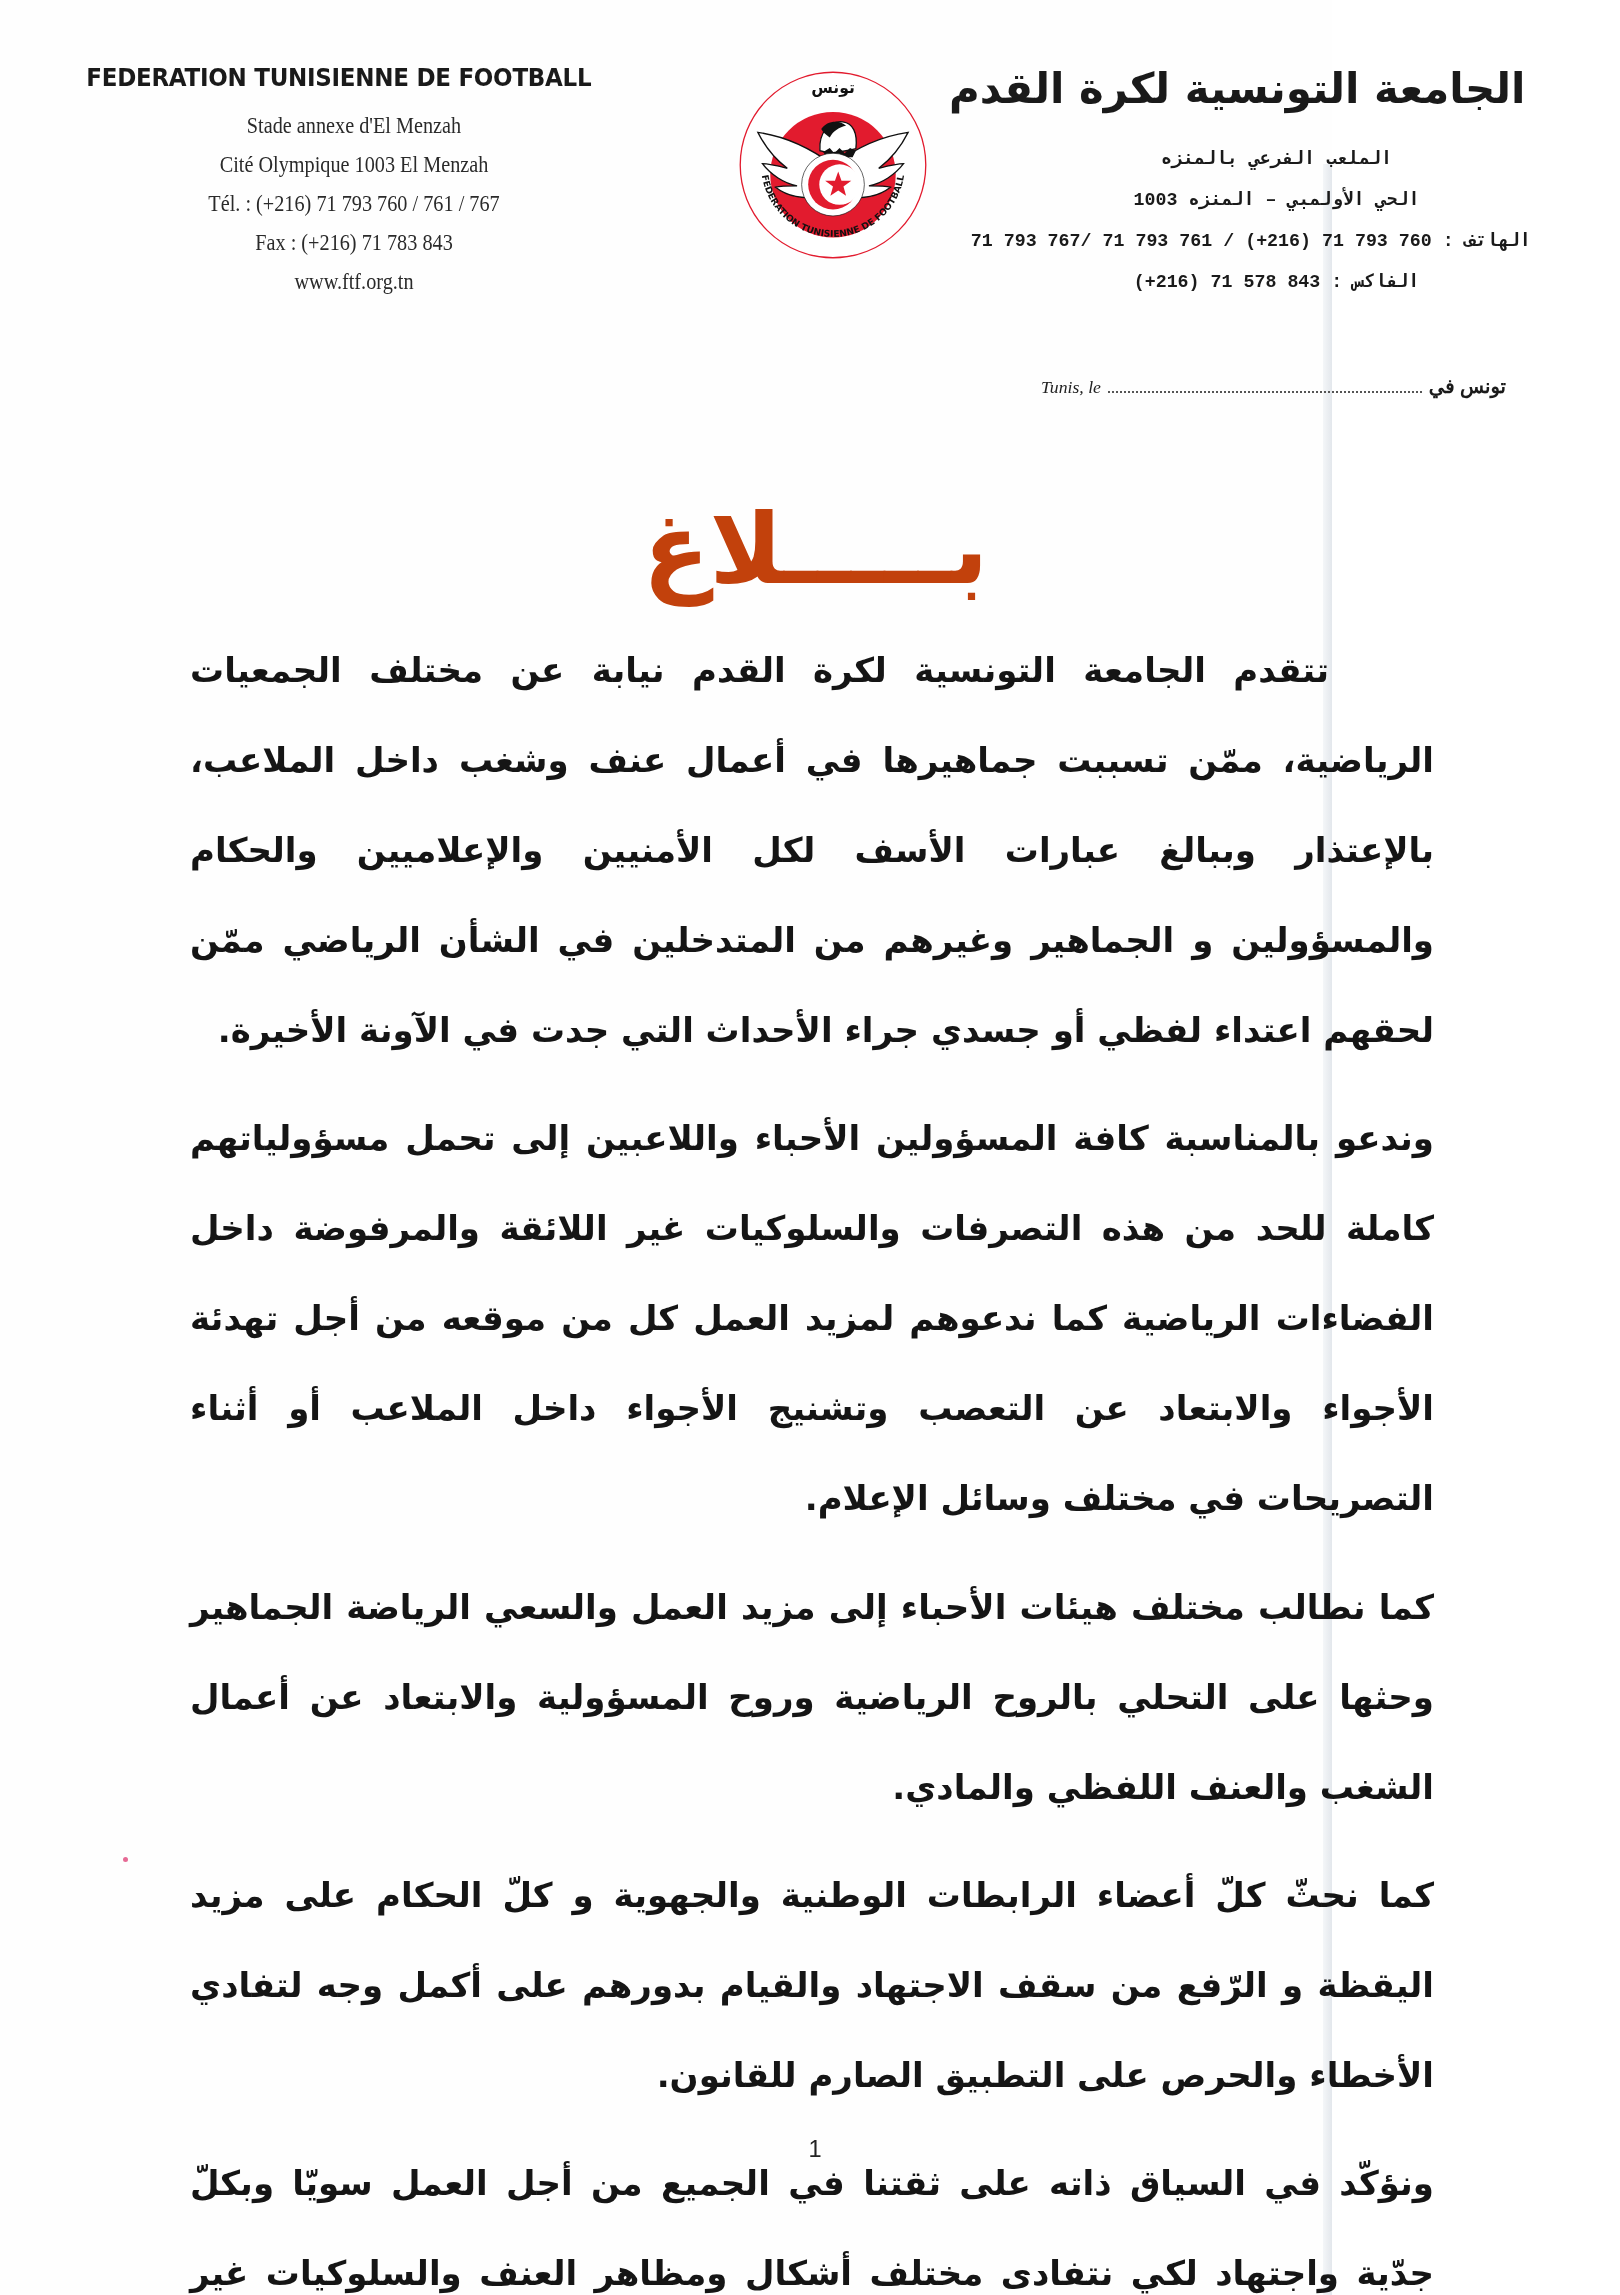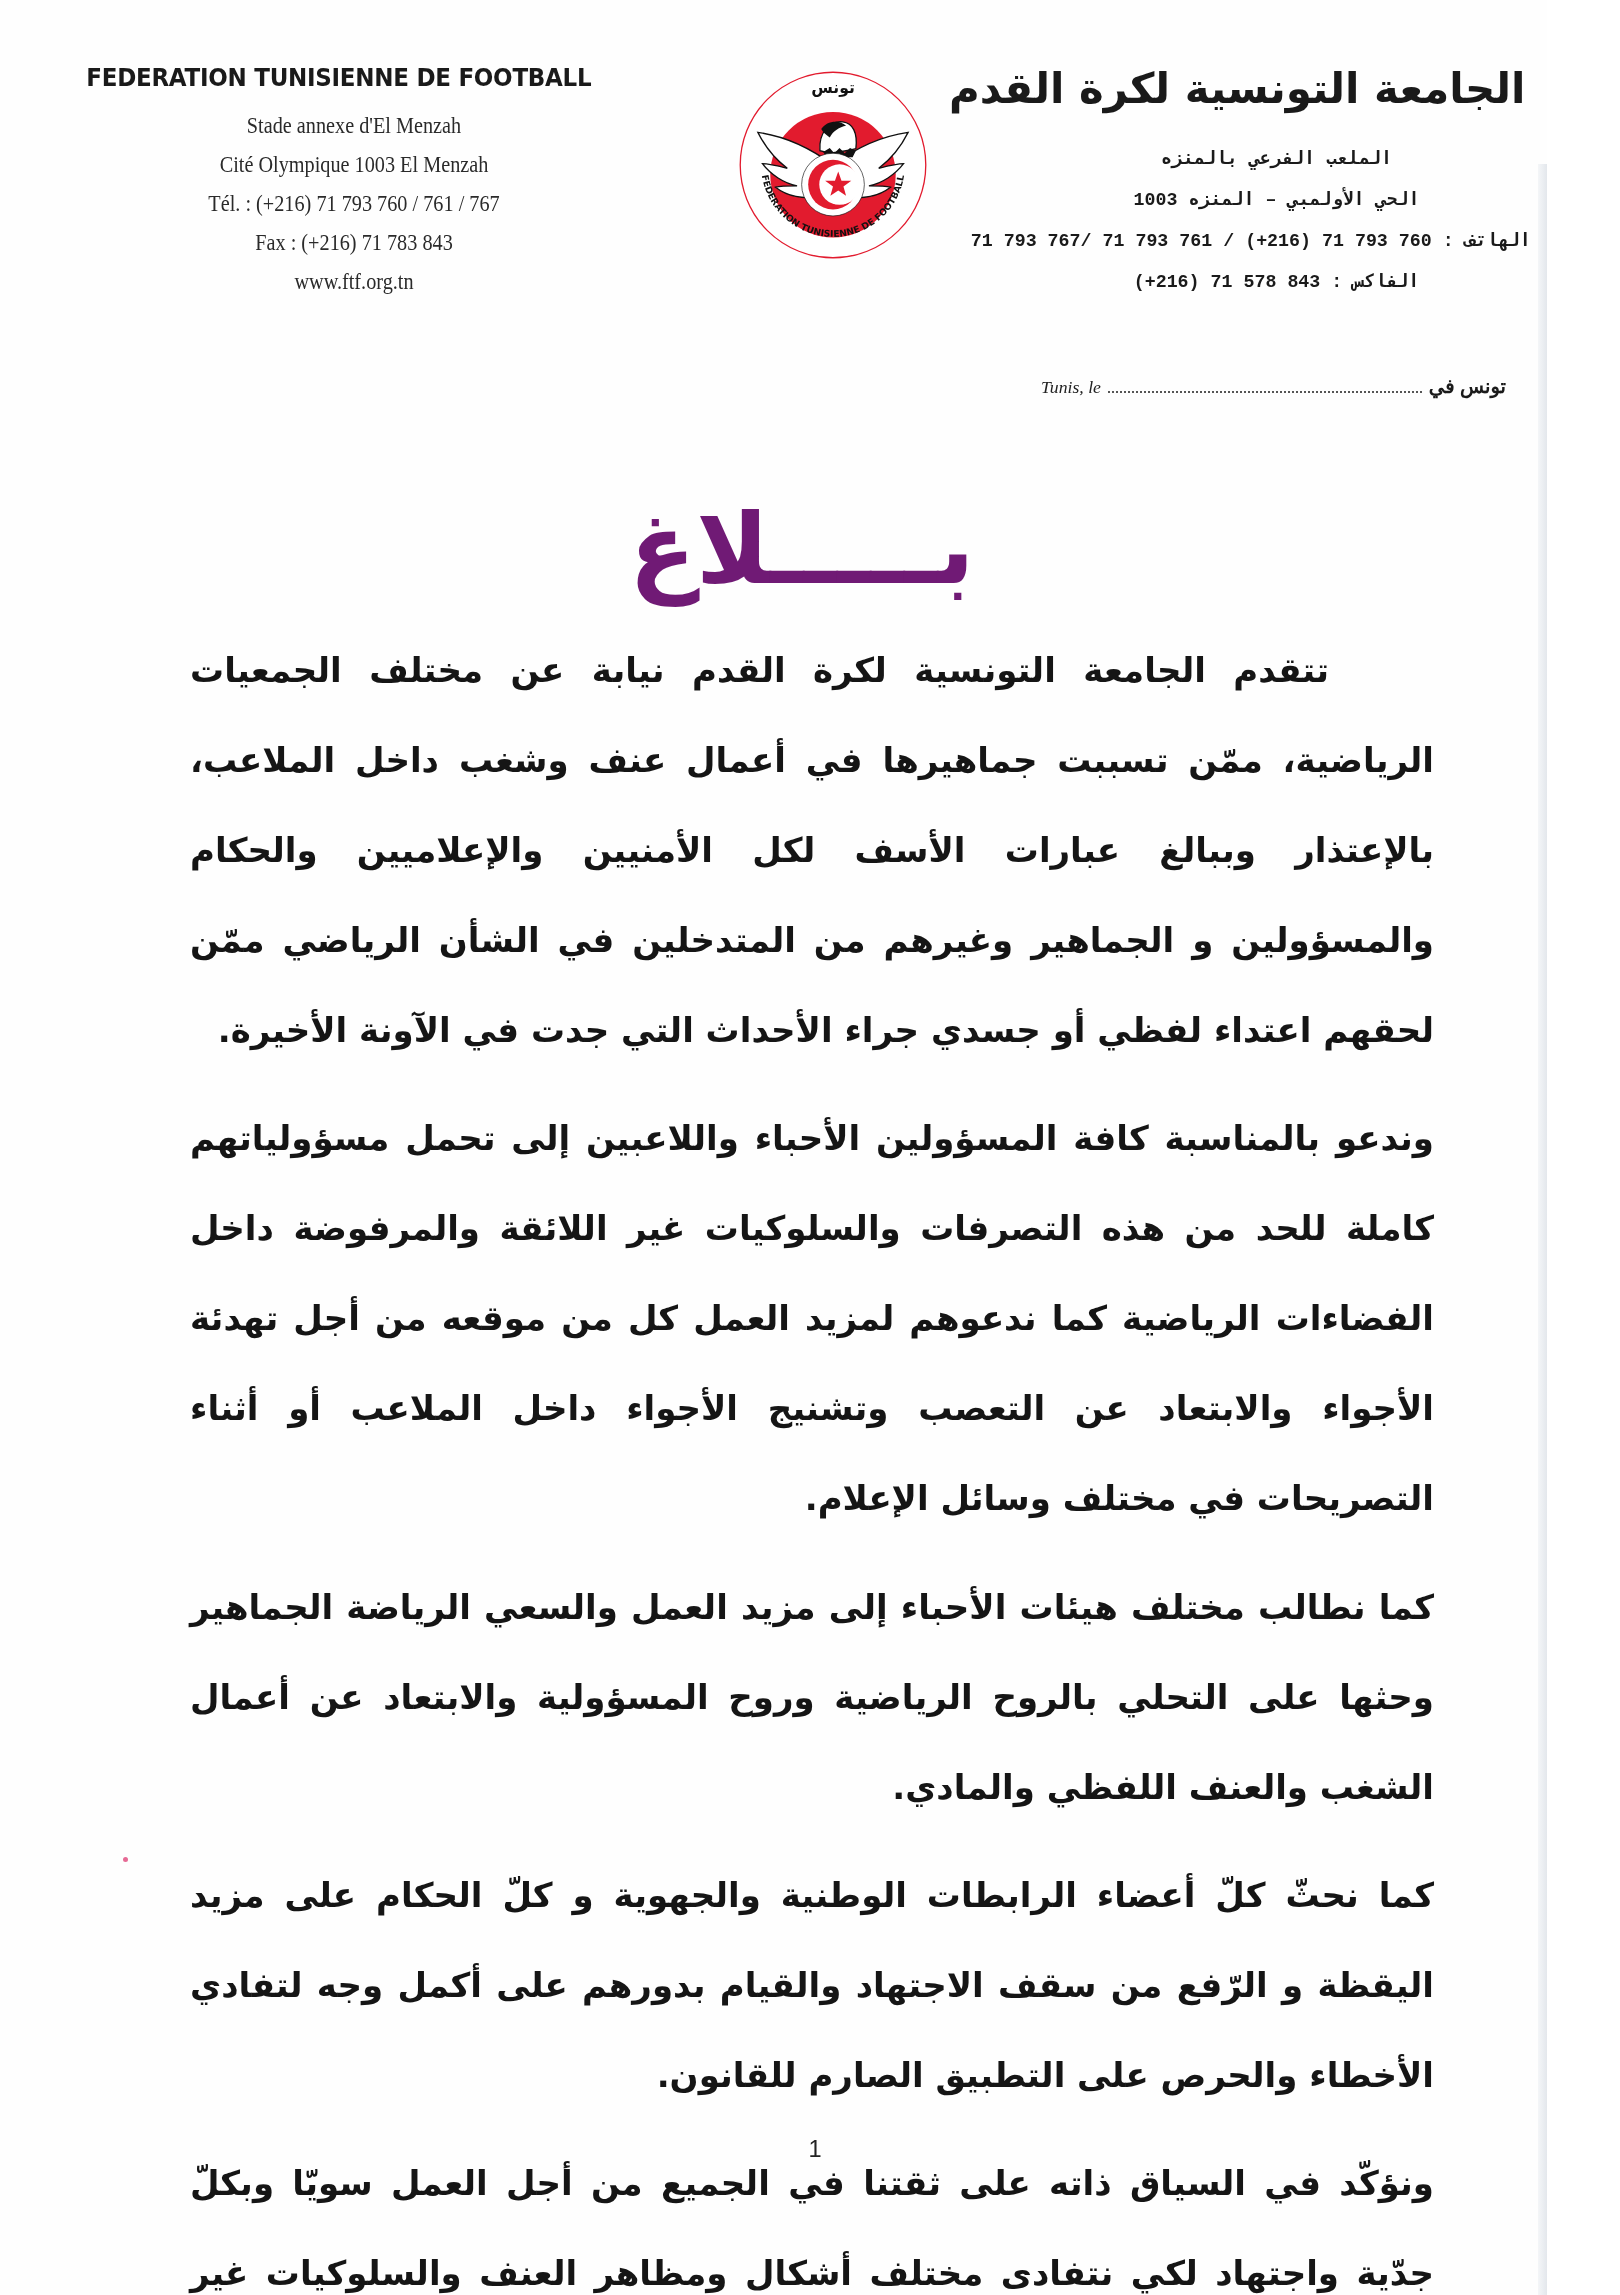--- a/index.html
+++ b/index.html
@@ -1,17 +1,17 @@
 <!DOCTYPE html>
 <html style="font-size:10.5px"><head>
   <meta charset="utf-8">
   <style>
     html, body { margin: 0; padding: 0; background: #ffffff; }
     body { width: 1620px; height: 2295px; position: relative; overflow: hidden; color: #1a1a1a; }
-    .page { position: absolute; left: 0; top: 0; width: 1547px; height: 2295px; background: #fefefe; }
+    .page { position: absolute; left: 0; top: 0; width: 1332px; height: 2295px; background: #fefefe; }
     .scan-edge { position: absolute; right: 0; top: 164px; width: 9.2px; height: 2132px;
       background: linear-gradient(to right, #f4f6f8, #e3e7ec); }
     .red-dot { position: absolute; left: 123px; top: 1857px; width: 5.2px; height: 5.2px; border-radius: 50%; background: #e0457a; opacity: .8; }
 
     
     .hdr-left { position: absolute; left: 79px; top: 63px; width: 550px; text-align: center;
       font-family: "Liberation Serif", serif; color: #2a2a2a; }
     .hdr-left .org { font-family: "DejaVu Sans", sans-serif; font-weight: bold; font-size: 25px;
       letter-spacing: -0.3px; text-align: left; padding-left: 7.9px; margin-bottom: 14.4px; color: #1a1a1a; transform: scaleX(0.92); transform-origin: left; white-space: nowrap; }
     .hdr-left .line { font-size: 23px; line-height: 39px; transform: scaleX(0.88); white-space: nowrap; }
@@ -27,22 +27,22 @@
     .hdr-right .line.phone { text-align: right; padding-right: 1.3px; }
     .hdr-right .line.fax { text-align: center; }
 
     
     .date-line { position: absolute; left: 1041px; top: 375px; width: 465px; display: flex; align-items: baseline; gap: 7px; }
     .date-line .fr { font-family: "Liberation Serif", serif; font-style: italic; font-size: 17.7px; color: #222; }
     .date-line .dots { flex: 1; border-bottom: 2px dotted #555; height: 14.4px; }
     .date-line .ar { font-family: Liberation Sans, sans-serif; font-weight: bold; font-size: 19.6px; direction: rtl; }
 
     
-    .title { position: absolute; left: 629px; top: 471px; width: 373px; text-align: left; direction: rtl;
-      font-family: "DejaVu Sans", sans-serif; font-weight: bold; font-size: 98px; line-height: 157px; color: #701a75; }
+    .title { position: absolute; left: 629px; top: 471px; width: 373px; text-align: center; direction: rtl;
+      font-family: "DejaVu Sans", sans-serif; font-weight: bold; font-size: 98px; line-height: 157px; color: #c2410c; }
 
     
     .body { position: absolute; left: 190px; top: 625px; width: 1244px; direction: rtl;
       font-family: "DejaVu Sans", sans-serif; font-weight: bold; font-size: 34px; line-height: 90px; color: #151515;
       text-align: justify; text-align-last: right; }
     .body p { margin: 0 0 18.3px 0; }
     .body p.indent { text-indent: 105px; }
 
     .page-number { position: absolute; left: 802px; top: 2136px; width: 26px; text-align: center;
       font-family: "Liberation Sans", sans-serif; font-size: 23.6px; color: #222; }

